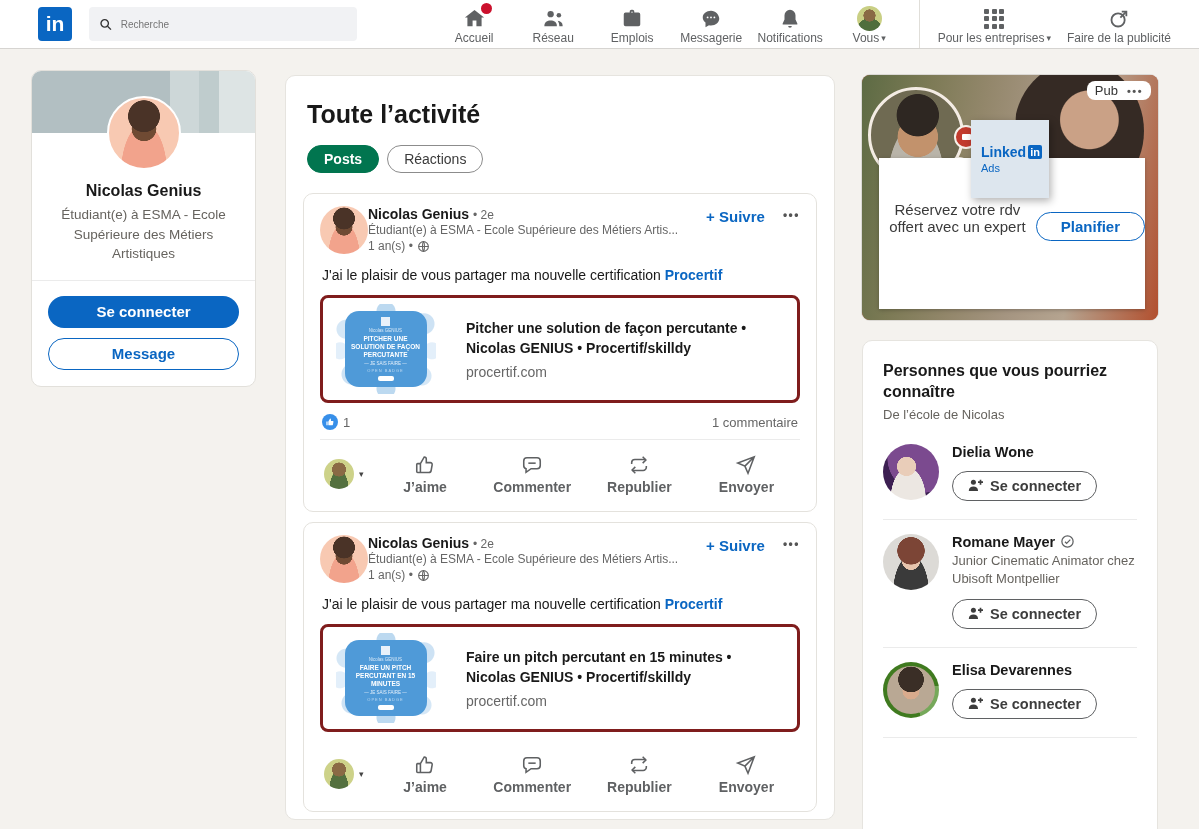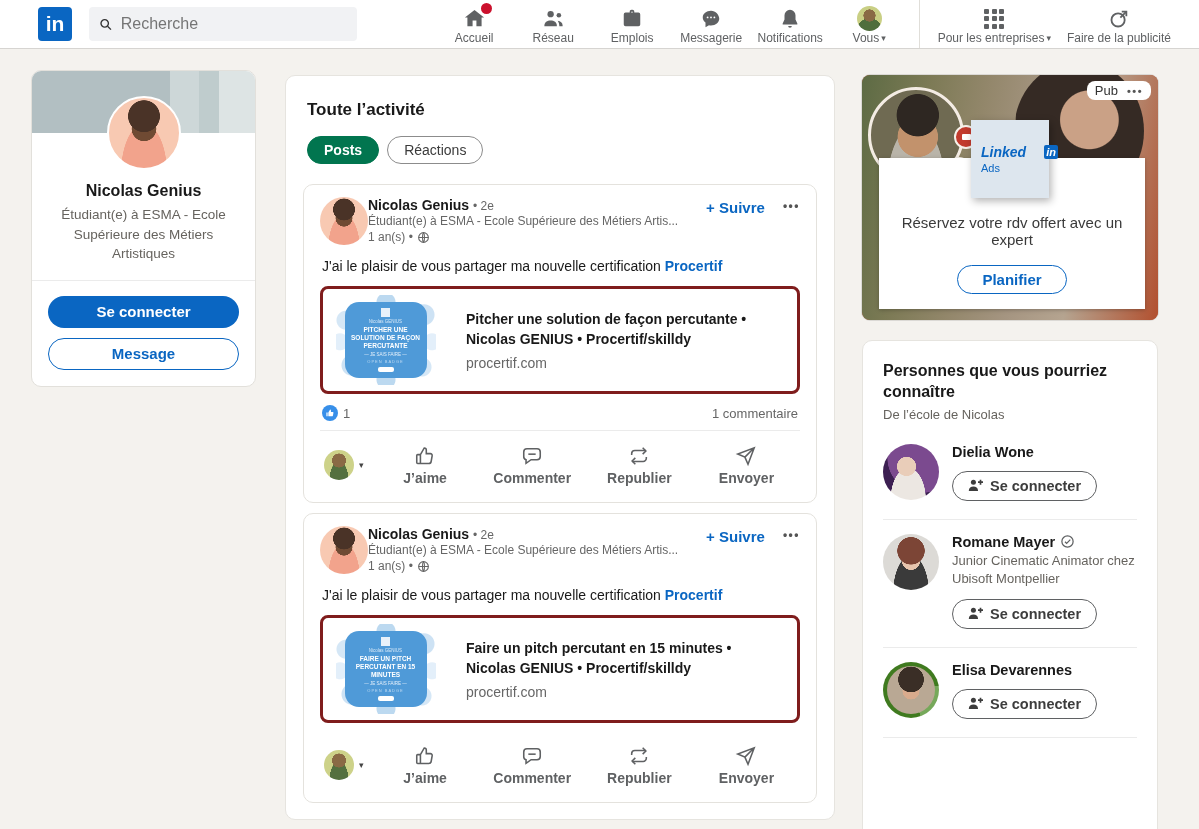--- a/index.html
+++ b/index.html
@@ -11,21 +11,21 @@
   }
   button { font-family:inherit; cursor:pointer; }
 
   
   .topbar { position:absolute; top:0; left:0; width:1199px; height:48px; background:#fff;
     box-shadow:0 1px 0 rgba(0,0,0,.12); display:flex; align-items:center; padding:0 20px 0 38px; z-index:10; }
   .logo { width:34px; height:34px; background:#0a66c2; border-radius:4px; color:#fff; font-weight:bold;
     font-size:21px; display:flex; align-items:center; justify-content:center; flex:none; }
   .search { margin-left:17px; width:268px; height:34px; background:#f1f2f4; border-radius:4px;
     display:flex; align-items:center; padding:0 10px; gap:8px; }
-  .search input { border:none; background:transparent; outline:none; font-size:16px; color:#333; width:100%;
+  .search input { border:none; background:transparent; outline:none; font-size:10px; color:#333; width:100%;
     font-family:inherit; }
   .nav { display:flex; align-items:stretch; margin-left:auto; height:48px; }
   .nav-item { width:79px; display:flex; flex-direction:column; align-items:center; justify-content:flex-start;
     padding-top:6px; color:#5f6163; font-size:12px; cursor:pointer; position:relative; }
   .nav-item .ico { height:25px; display:flex; align-items:center; justify-content:center; position:relative; }
   .nav-label { margin-top:0; white-space:nowrap; display:flex; align-items:center; gap:2px; }
   .nav-badge { position:absolute; top:-3px; right:-6px; width:11px; height:11px; border-radius:50%;
     background:#cb112d; }
   .nav-sep { width:1px; background:#e0ded9; margin:0 10px; }
   .nav-wide { width:auto; padding-left:8px; padding-right:8px; }
@@ -54,21 +54,21 @@
   .profile-avatar { width:74px; height:74px; border-radius:50%; margin:-37px auto 0; border:2px solid #fff; }
   .profile-name { text-align:center; font-size:16px; font-weight:700; margin-top:12px; }
   .profile-headline { text-align:center; font-size:13.5px; color:#66635e; line-height:1.45; padding:5px 26px 16px; }
   .profile-actions { border-top:1px solid #ebebeb; padding:15px 16px 16px; display:flex; flex-direction:column; gap:10px; }
   .btn-primary { height:32px; border-radius:16px; background:#0a66c2; color:#fff; font-weight:700; font-size:15px; border:none; }
   .btn-outline-blue { height:32px; border-radius:16px; background:#fff; color:#0a66c2; font-weight:700; font-size:15px; border:1px solid #0a66c2; }
 
   
   .main-panel { position:absolute; left:285px; top:75px; width:550px; height:745px; background:#fff;
     border:1px solid #e6e4df; border-radius:10px; padding:24px 17px 16px; overflow:hidden; }
-  .activity-title { font-size:17px; font-weight:700; margin:0 0 16px 4px; }
+  .activity-title { font-size:25px; font-weight:700; margin:0 0 16px 4px; }
   .pills { display:flex; gap:8px; margin:0 0 20px 4px; }
   .pill-active { background:#01754f; color:#fff; border:1px solid #01754f; border-radius:16px; padding:5px 16px;
     font-size:14px; font-weight:700; }
   .pill { background:#fff; color:#3b3b3b; border:1px solid #8c8c8c; border-radius:16px; padding:5px 16px; font-size:14px; }
 
   .post { border:1px solid #e4e2dd; border-radius:10px; padding:12px 16px 4px; margin-bottom:10px; }
   .post-head { display:flex; }
   .post-avatar { width:48px; height:48px; border-radius:50%; flex:none; }
   .post-meta { flex:1; min-width:0; }
   .post-name-row { font-size:14px; font-weight:700; white-space:nowrap; }
@@ -136,29 +136,29 @@
   .ad-dot-red { position:absolute; left:92px; top:50px; width:24px; height:24px; border-radius:50%;
     background:#c23b2e; border:2px solid #f7f1ea; display:flex; align-items:center; justify-content:center; }
   .ad-dot-red i { display:block; width:9px; height:6px; background:#fff; border-radius:1px; }
   .ad-dot-blue { position:absolute; left:86px; top:82px; width:22px; height:22px; border-radius:50%;
     background:#1d7ccc; border:2px solid #f7f1ea; display:flex; align-items:center; justify-content:center; }
   .ad-dot-blue i { display:block; width:8px; height:5px; background:#fff; border-radius:2px; }
   .ad-pub { position:absolute; top:6px; right:7px; background:#fff; border-radius:8px; padding:2px 8px;
     font-size:13px; color:#333; display:flex; gap:9px; align-items:center; z-index:4; }
   .ad-pub .overflow-dots { font-size:11px; }
   .ad-box { position:absolute; left:17px; right:13px; top:83px; bottom:11px; background:#fff;
-    box-shadow:0 1px 4px rgba(0,0,0,.25); display:flex; flex-direction:column; align-items:center;
+    box-shadow:0 1px 4px rgba(0,0,0,.25); display:flex; flex-direction:row; align-items:center;
     justify-content:flex-end; padding-bottom:15px; z-index:2; }
   .ad-headline { font-size:15px; color:#3a3a3a; margin-bottom:17px; text-align:center; padding:0 4px; }
   .ad-cta { border:1.5px solid #0a66c2; color:#0a66c2; border-radius:17px; padding:5px 24px; font-size:15px;
     font-weight:700; background:#fff; }
   .ad-logo { position:absolute; left:109px; top:45px; width:78px; height:78px; background:#dde6ee;
     box-shadow:2px 3px 8px rgba(0,0,0,.3); display:flex; flex-direction:column; justify-content:center;
     padding-left:10px; gap:2px; z-index:3; }
-  .li-row { display:flex; align-items:center; gap:18px;font-style:italic; }
+  .li-row { display:flex; align-items:center; gap:2px; }
   .li-word { color:#0a66c2; font-weight:700; font-size:14px; }
   .li-sq { background:#0a66c2; color:#fff; font-weight:700; font-size:11px; border-radius:2px; padding:0 2px; line-height:14px; }
   .li-ads { color:#0a66c2; font-size:11px; }
 
   
   .people-card { position:absolute; left:862px; top:340px; width:296px; height:520px; background:#fff;
     border:1px solid #e6e4df; border-radius:10px; padding:20px 20px 0; }
   .people-title { font-size:16px; font-weight:700; line-height:1.3; }
   .people-sub { font-size:13px; color:#66635e; margin-top:4px; margin-bottom:8px; }
   .person { display:flex; gap:13px; padding:14px 0 18px; border-bottom:1px solid #ebebeb; }

